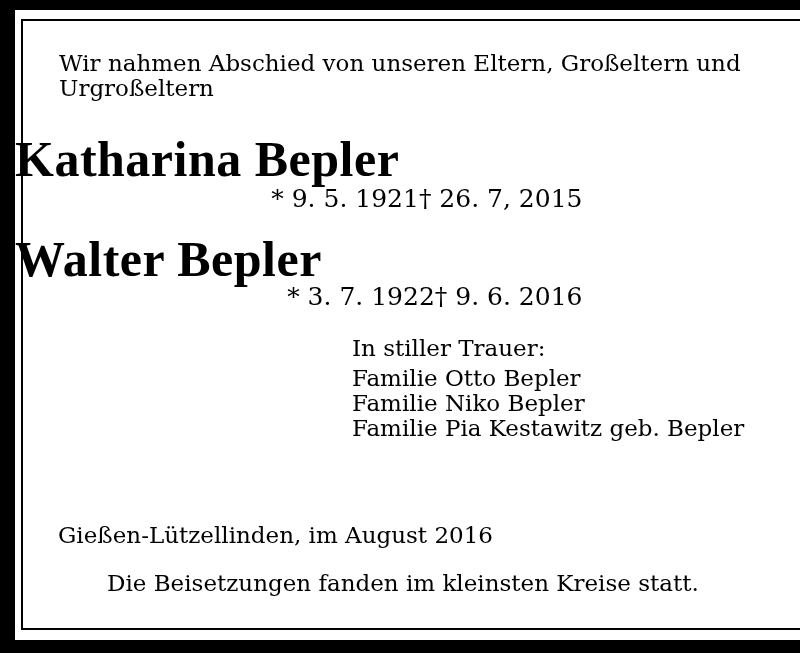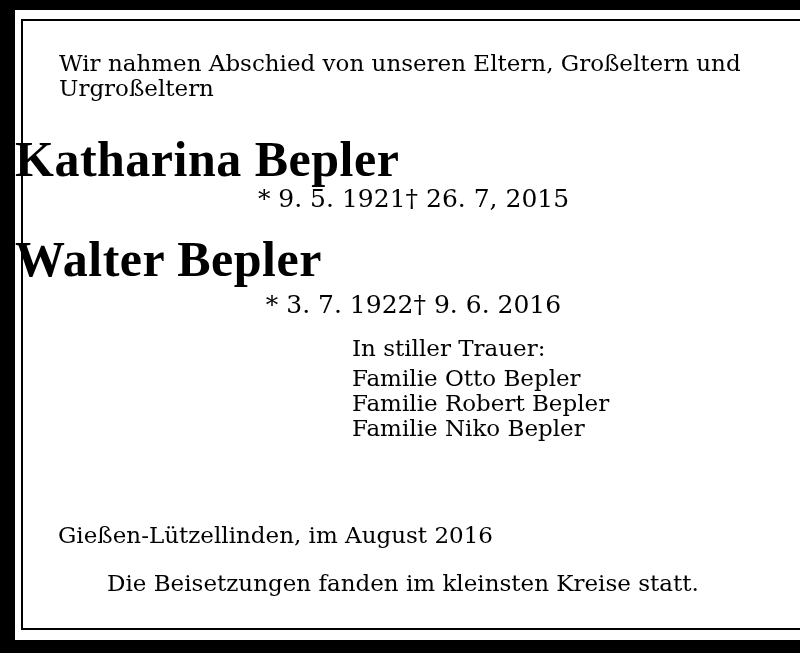--- a/index.html
+++ b/index.html
@@ -55,28 +55,28 @@
       line-height: 50px;
       letter-spacing: 0.5px;
     }
     .person-name.first { top: 124px; }
     .person-name.second { top: 224px; }
     .dates-row {
       position: absolute;
       left: 0;
       right: 0;
       display: flex;
-      justify-content: center;
+      justify-content: flex-end;
       width: 338px;
       margin: 0 auto;
       font-size: 25px;
       line-height: 26px;
     }
     .dates-row.first { top: 176px; }
-    .dates-row.second { top: 274px; margin-top: 8px; }
+    .dates-row.second { top: 274px; }
     .mourning {
       position: absolute;
       left: 337px;
       top: 326px;
       font-size: 23px;
       line-height: 25px;
     }
     .mourning .heading {
       margin-bottom: 5px;
     }
@@ -113,21 +113,21 @@
 
     <div class="person-name second">Walter Bepler</div>
     <div class="dates-row second">
       <span>* 3. 7. 1922</span>
       <span>† 9. 6. 2016</span>
     </div>
 
     <div class="mourning">
       <div class="heading">In stiller Trauer:</div>
       <div>Familie Otto Bepler</div>
-      <div>Familie Robert Bepler</div>
       <div>Familie Niko Bepler</div>
+      <div>Familie Pia Kestawitz geb. Bepler</div>
     </div>
 
     <div class="place-date">Gießen-Lützellinden, im August 2016</div>
 
     <div class="closing">Die Beisetzungen fanden im kleinsten Kreise statt.</div>
   </div>
 </div>
 
 </body></html>

